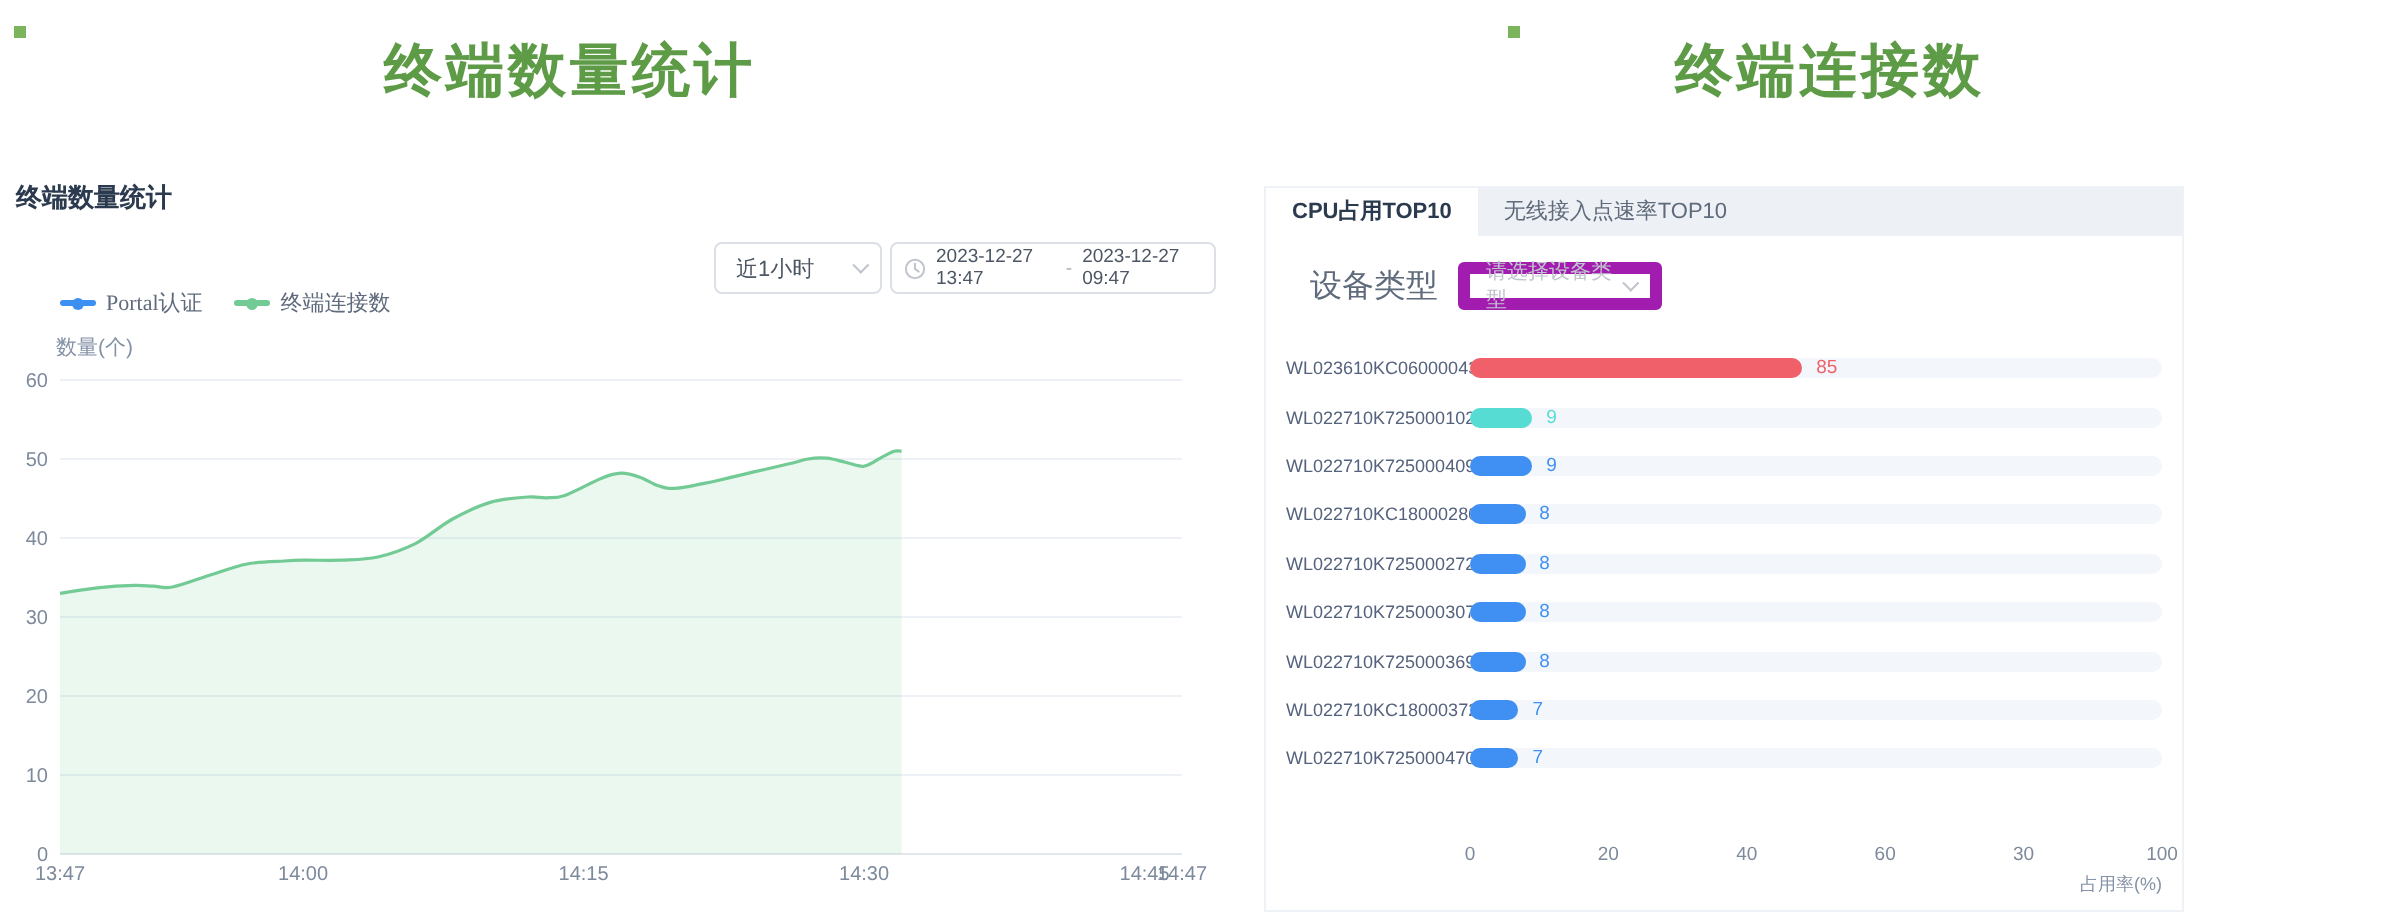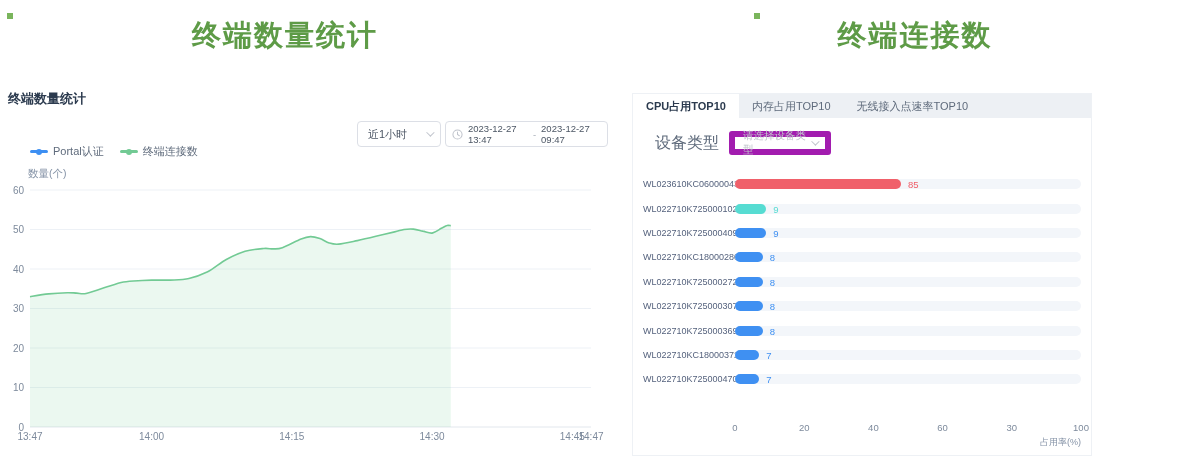--- a/index.html
+++ b/index.html
@@ -19,21 +19,21 @@
 
   .ctrl { position:absolute; top:121px; height:26px; border:1px solid #dcdfe6; border-radius:4px;
     background:#fff; display:flex; align-items:center; color:#4c5664; }
   .ctrl.time-select { left:357px; width:84px; padding:0 8px 0 10px; font-size:11px; justify-content:space-between; cursor:pointer; }
   .ctrl.date-range { left:445px; width:163px; padding:0 6px; font-size:9.5px; gap:5px; cursor:pointer; }
   .chev { width:6px; height:6px; border-right:1.4px solid #c0c4cc; border-bottom:1.4px solid #c0c4cc;
     transform:rotate(45deg) translateY(-2px); flex:none; }
   .clock-ic { flex:none; width:11px; height:11px; }
 
   .legend-row { position:absolute; left:30px; top:144px; display:flex; gap:16px; align-items:center; }
-  .legend-item { display:flex; align-items:center; gap:5px; cursor:pointer; }
+  .legend-item { display:flex; align-items:center; gap:5px; cursor:pointer;font-family:Liberation Serif, serif; }
   .legend-marker { position:relative; width:18px; height:10px; }
   .legend-marker .lm-line { position:absolute; left:0; top:3.5px; width:18px; height:3px; border-radius:2px; }
   .legend-marker .lm-dot { position:absolute; left:6px; top:2px; width:6px; height:6px; border-radius:50%; }
   .legend-label { font-size:11px; color:#5f6b7c; }
 
   .ylabel { position:absolute; left:28px; top:167px; font-size:10.5px; color:#8492a6; }
   #lineChart { position:absolute; left:0; top:180px; }
 
   
   .card { position:absolute; left:632px; top:93px; width:460px; height:363px;
@@ -128,21 +128,20 @@
     <text x="432.05" y="260" text-anchor="middle" font-size="10" fill="#7d8a9c">14:30</text>
     <text x="572.3" y="260" text-anchor="middle" font-size="10" fill="#7d8a9c">14:45</text>
     <text x="591" y="260" text-anchor="middle" font-size="10" fill="#7d8a9c">14:47</text>
     <path d="M30.0,116.7C33.1,116.2,42.5,114.5,48.7,113.9C54.9,113.2,62.7,112.8,67.4,112.7C72.1,112.6,73.6,113.0,76.8,113.1C79.9,113.2,81.4,114.4,86.1,113.5C90.8,112.6,98.6,109.5,104.8,107.6C111.0,105.7,117.3,103.2,123.5,102.0C129.7,100.8,137.5,100.8,142.2,100.5C146.9,100.1,146.9,100.1,151.6,100.1C156.2,100.0,164.0,100.3,170.3,100.1C176.5,99.8,182.7,99.9,188.9,98.5C195.2,97.1,201.4,94.9,207.7,91.8C213.9,88.6,220.1,82.9,226.3,79.5C232.6,76.1,238.8,73.1,245.1,71.2C251.3,69.4,259.1,68.9,263.8,68.5C268.4,68.1,270.0,69.0,273.1,68.9C276.2,68.7,277.8,69.3,282.4,67.7C287.1,66.0,296.5,60.8,301.1,59.0C305.8,57.1,307.4,56.7,310.5,56.6C313.6,56.5,316.7,57.5,319.9,58.6C323.0,59.6,326.1,62.0,329.2,62.9C332.3,63.9,333.9,64.5,338.6,64.1C343.2,63.7,351.0,61.9,357.3,60.6C363.5,59.2,369.7,57.7,375.9,56.2C382.2,54.8,390.0,53.0,394.6,51.9C399.3,50.8,400.9,50.0,404.0,49.5C407.1,49.0,410.2,48.8,413.4,49.1C416.5,49.4,419.6,50.4,422.7,51.1C425.8,51.7,428.9,53.5,432.1,53.1C435.2,52.6,438.9,49.6,441.4,48.3C443.9,47.1,445.5,46.0,447.0,45.6C448.6,45.1,450.1,45.6,450.8,45.6L450.8,247L30.0,247Z" fill="#72ca94" fill-opacity="0.14" stroke="none"></path>
     <path d="M30.0,116.7C33.1,116.2,42.5,114.5,48.7,113.9C54.9,113.2,62.7,112.8,67.4,112.7C72.1,112.6,73.6,113.0,76.8,113.1C79.9,113.2,81.4,114.4,86.1,113.5C90.8,112.6,98.6,109.5,104.8,107.6C111.0,105.7,117.3,103.2,123.5,102.0C129.7,100.8,137.5,100.8,142.2,100.5C146.9,100.1,146.9,100.1,151.6,100.1C156.2,100.0,164.0,100.3,170.3,100.1C176.5,99.8,182.7,99.9,188.9,98.5C195.2,97.1,201.4,94.9,207.7,91.8C213.9,88.6,220.1,82.9,226.3,79.5C232.6,76.1,238.8,73.1,245.1,71.2C251.3,69.4,259.1,68.9,263.8,68.5C268.4,68.1,270.0,69.0,273.1,68.9C276.2,68.7,277.8,69.3,282.4,67.7C287.1,66.0,296.5,60.8,301.1,59.0C305.8,57.1,307.4,56.7,310.5,56.6C313.6,56.5,316.7,57.5,319.9,58.6C323.0,59.6,326.1,62.0,329.2,62.9C332.3,63.9,333.9,64.5,338.6,64.1C343.2,63.7,351.0,61.9,357.3,60.6C363.5,59.2,369.7,57.7,375.9,56.2C382.2,54.8,390.0,53.0,394.6,51.9C399.3,50.8,400.9,50.0,404.0,49.5C407.1,49.0,410.2,48.8,413.4,49.1C416.5,49.4,419.6,50.4,422.7,51.1C425.8,51.7,428.9,53.5,432.1,53.1C435.2,52.6,438.9,49.6,441.4,48.3C443.9,47.1,445.5,46.0,447.0,45.6C448.6,45.1,450.1,45.6,450.8,45.6" fill="none" stroke="#72ca94" stroke-width="1.6"></path>
   </svg>
 
 <div class="card">
   <div class="tabbar">
     <div class="tab active">CPU占用TOP10</div>
-    <div class="tab">内存占用TOP10</div>
     <div class="tab">无线接入点速率TOP10</div>
   </div>
 
   <div class="filter-row">
     <span class="filter-label">设备类型</span>
     <div class="filter-select">
       <span class="ph">请选择设备类型</span>
       <span class="chev"></span>
     </div>
   </div>

